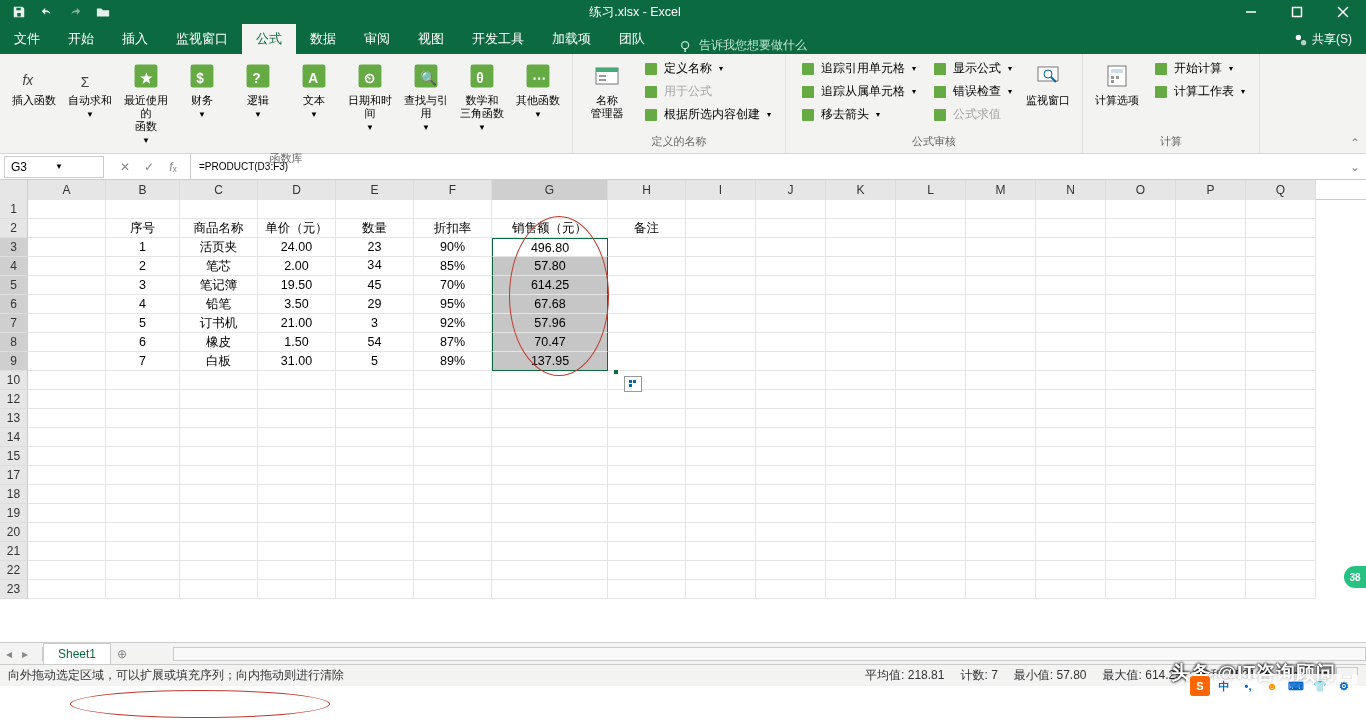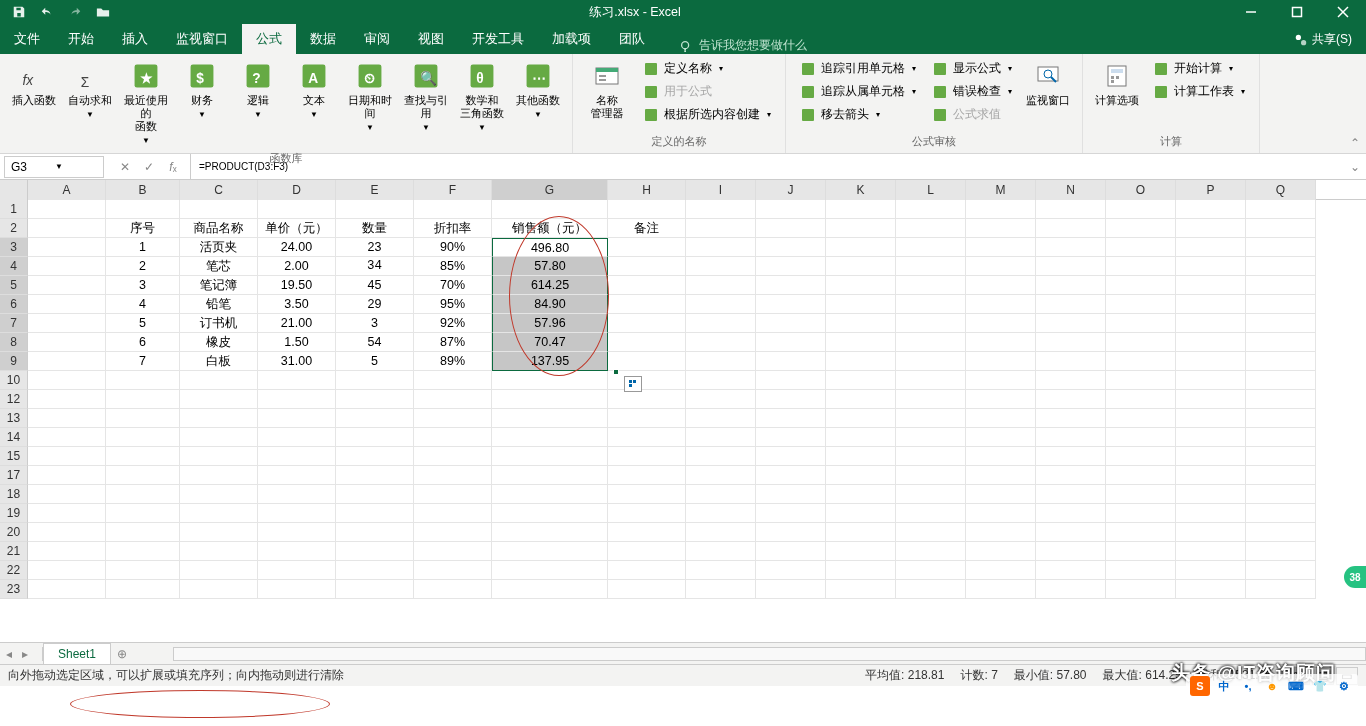--- a/index.html
+++ b/index.html
@@ -523,21 +523,21 @@
         <div class="cell" style="width:70px;"></div>
       </div>
       <div class="row">
         <div class="rh sel">6</div>
         <div class="cell" style="width:78px;"></div>
         <div class="cell num" style="width:74px;">4</div>
         <div class="cell" style="width:78px;">铅笔</div>
         <div class="cell num" style="width:78px;">3.50</div>
         <div class="cell num" style="width:78px;">29</div>
         <div class="cell num" style="width:78px;">95%</div>
-        <div class="cell num selrange" style="width:116px;border-left:1.5px solid #0b6a3f;border-right:1.5px solid #0b6a3f;">84.90</div>
+        <div class="cell num selrange" style="width:116px;border-left:1.5px solid #0b6a3f;border-right:1.5px solid #0b6a3f;">67.68</div>
         <div class="cell" style="width:78px;"></div>
         <div class="cell" style="width:70px;"></div>
         <div class="cell" style="width:70px;"></div>
         <div class="cell" style="width:70px;"></div>
         <div class="cell" style="width:70px;"></div>
         <div class="cell" style="width:70px;"></div>
         <div class="cell" style="width:70px;"></div>
         <div class="cell" style="width:70px;"></div>
         <div class="cell" style="width:70px;"></div>
         <div class="cell" style="width:70px;"></div>

